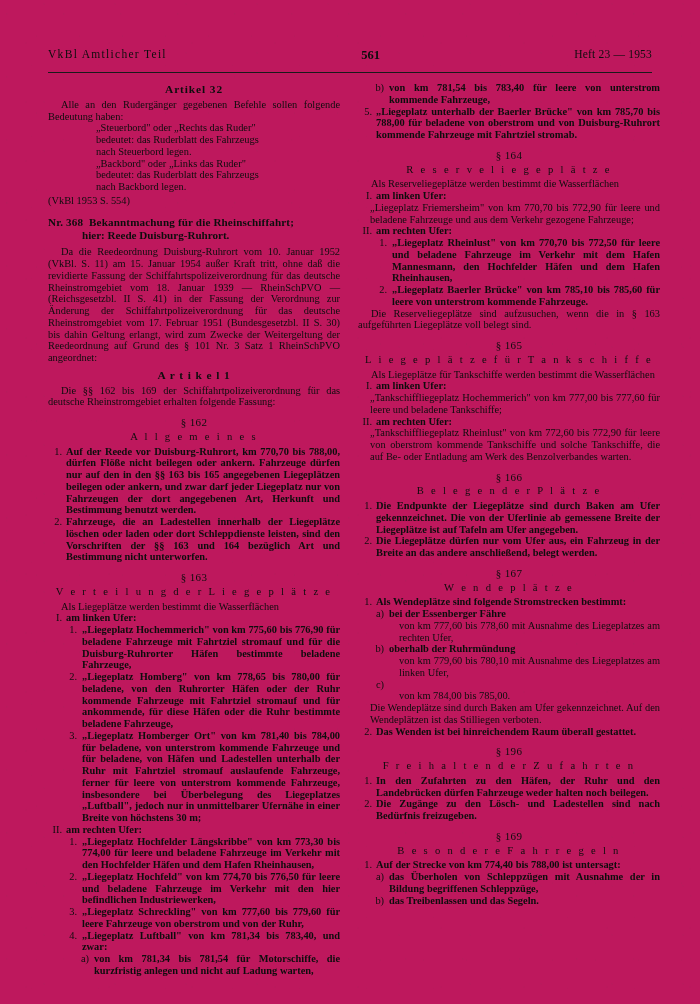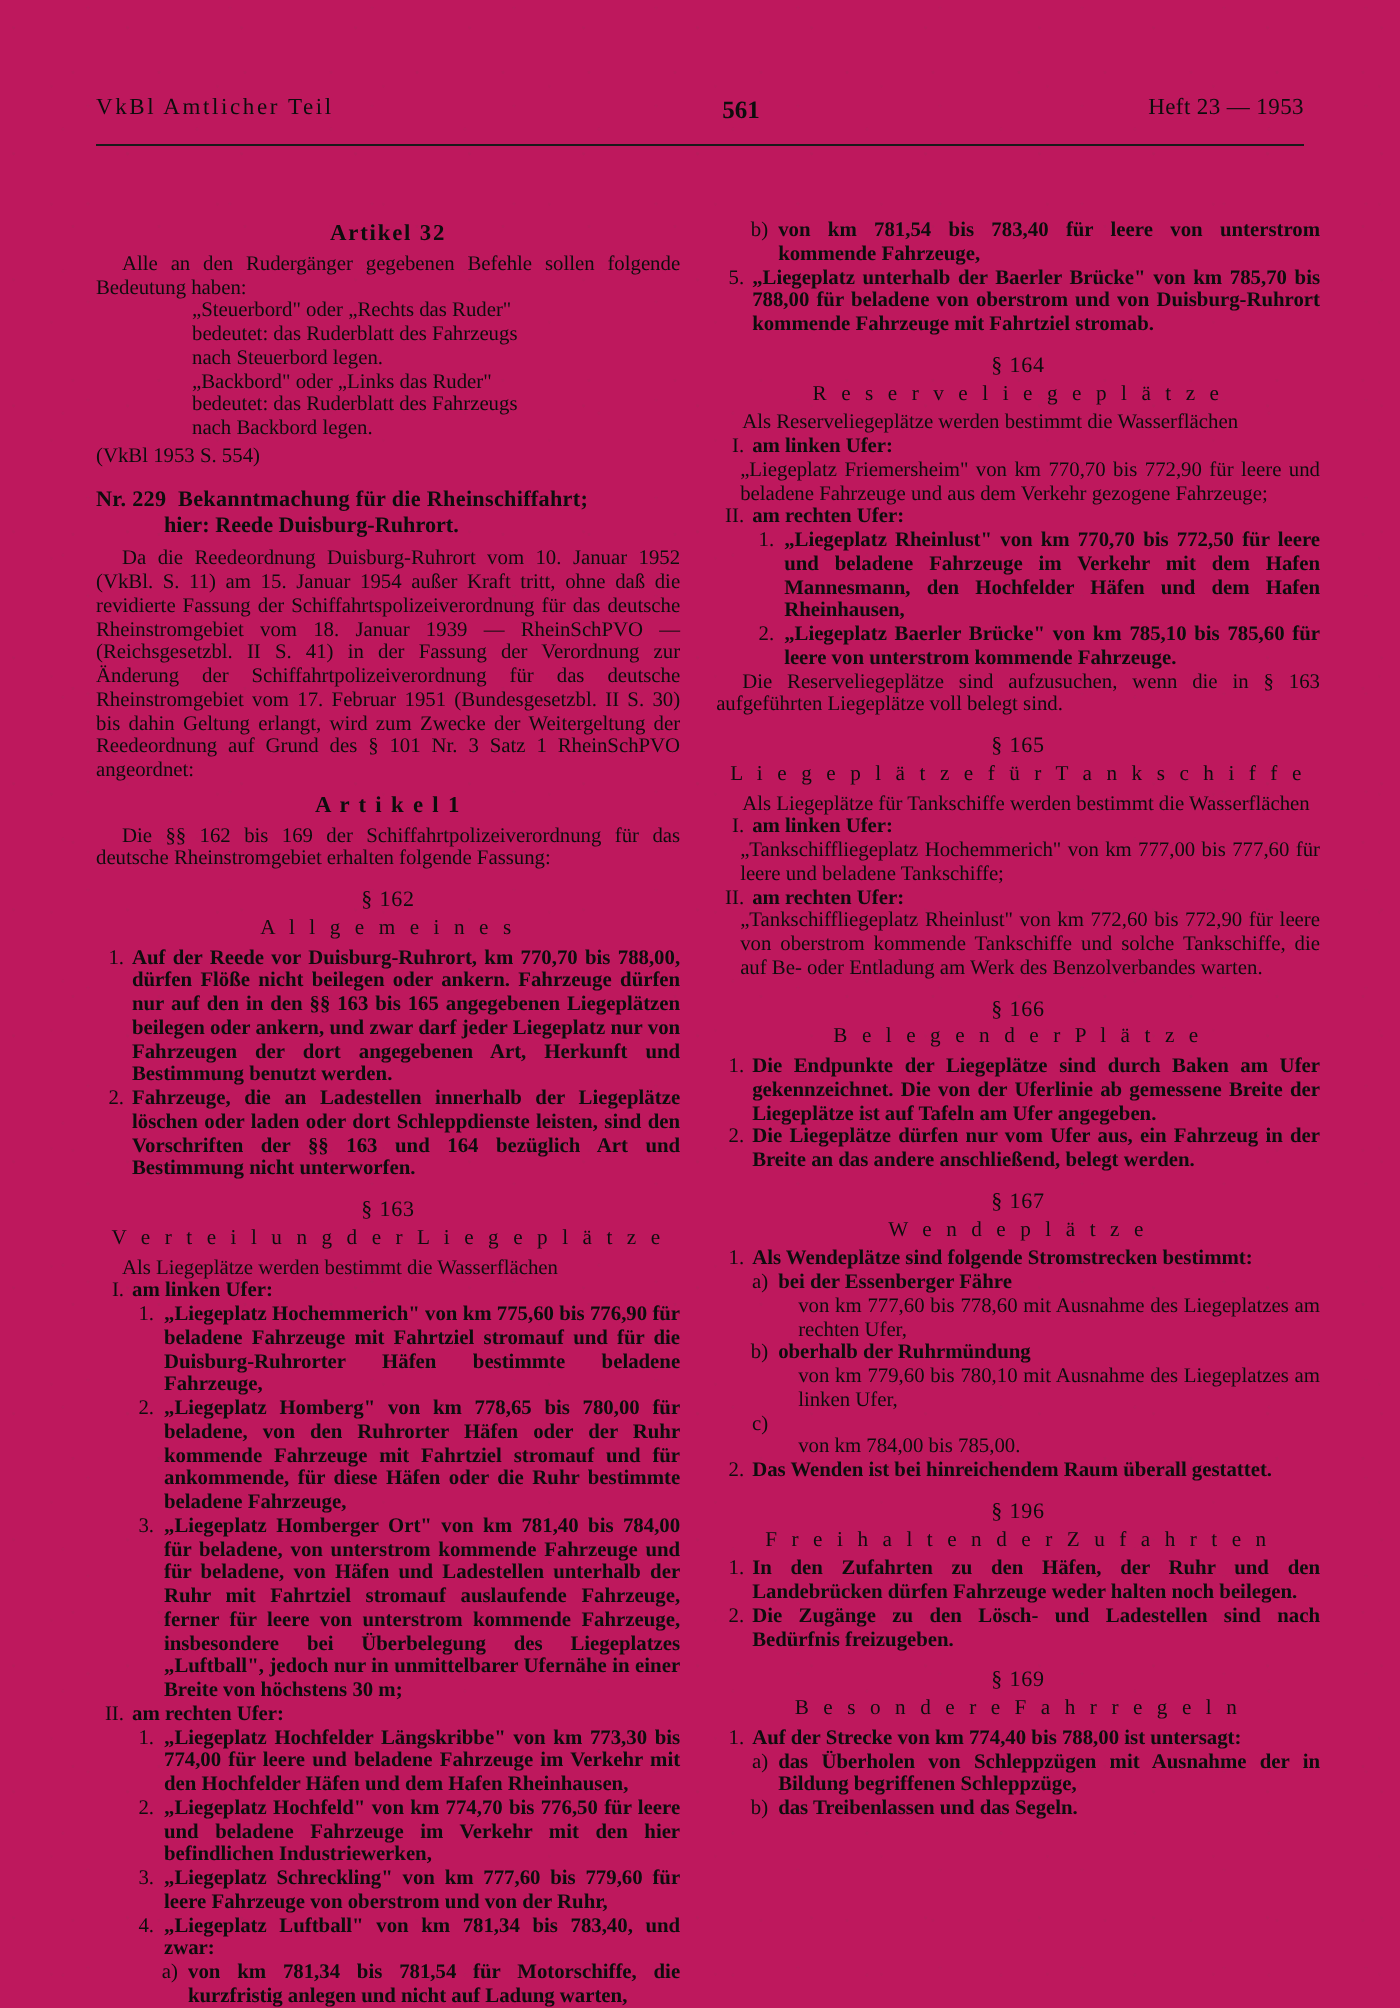--- a/index.html
+++ b/index.html
@@ -57,21 +57,20 @@
     gap: 18px;
   }
   .col {
     width: 296px;
     font-size: 10.4px;
     line-height: 11.75px;
     text-align: justify;
     text-justify: inter-word;
     -webkit-hyphens: none;
     hyphens: none;
-    margin-top: 28px;
   }
   .col.right { width: 306px; }
 
   .hd-article {
     text-align: center;
     font-weight: bold;
     font-size: 11.4px;
     letter-spacing: 0.9px;
     margin: 2px 0 3px 0;
   }
@@ -166,21 +165,21 @@
         <div>„Steuerbord" oder „Rechts das Ruder"</div>
         <div>bedeutet: das Ruderblatt des Fahrzeugs</div>
         <div>nach Steuerbord legen.</div>
         <div>„Backbord" oder „Links das Ruder"</div>
         <div>bedeutet: das Ruderblatt des Fahrzeugs</div>
         <div>nach Backbord legen.</div>
       </div>
       <div class="src">(VkBl 1953 S. 554)</div>
 
       <div class="title-block">
-        <span class="l1"><span>Nr. 229</span>&nbsp;&nbsp;<span>Bekanntmachung für die Rheinschiffahrt;</span></span>
+        <span class="l1"><span>Nr. 368</span>&nbsp;&nbsp;<span>Bekanntmachung für die Rheinschiffahrt;</span></span>
         <span class="l2">hier: Reede Duisburg-Ruhrort.</span>
       </div>
 
       <div class="gap4"></div>
       <div class="p">Da die Reedeordnung Duisburg-Ruhrort vom 10. Januar 1952 (VkBl. S. 11) am 15. Januar 1954 außer Kraft tritt, ohne daß die revidierte Fassung der Schiffahrtspolizeiverordnung für das deutsche Rheinstromgebiet vom 18. Januar 1939 — RheinSchPVO — (Reichsgesetzbl. II S. 41) in der Fassung der Verordnung zur Änderung der Schiffahrtpolizeiverordnung für das deutsche Rheinstromgebiet vom 17. Februar 1951 (Bundesgesetzbl. II S. 30) bis dahin Geltung erlangt, wird zum Zwecke der Weitergeltung der Reedeordnung auf Grund des § 101 Nr. 3 Satz 1 RheinSchPVO angeordnet:</div>
 
       <div class="gap4"></div>
       <div class="hd-article">A r t i k e l 1</div>
       <div class="p">Die §§ 162 bis 169 der Schiffahrtpolizeiverordnung für das deutsche Rheinstromgebiet erhalten folgende Fassung:</div>
 
@@ -319,20 +318,21 @@
       <div class="sub-in">von km 777,60 bis 778,60 mit Ausnahme des Liegeplatzes am rechten Ufer,</div>
       <div class="item lvl-let2">
         <span class="mk">b)</span>
         <span class="tx">oberhalb der Ruhrmündung</span>
       </div>
       <div class="sub-in">von km 779,60 bis 780,10 mit Ausnahme des Liegeplatzes am linken Ufer,</div>
       <div class="item lvl-let2">
         <span class="mk">c)</span>
       </div>
       <div class="sub-in">von km 784,00 bis 785,00.</div>
+      <div class="hang">Die Wendeplätze sind durch Baken am Ufer gekennzeichnet. Auf den Wendeplätzen ist das Stilliegen verboten.</div>
       <div class="item lvl-num0">
         <span class="mk">2.</span>
         <span class="tx">Das Wenden ist bei hinreichendem Raum überall gestattet.</span>
       </div>
 
       <div class="hd-para">§ 196</div>
       <div class="hd-sec">F r e i h a l t e n d e r Z u f a h r t e n</div>
       <div class="item lvl-num0">
         <span class="mk">1.</span>
         <span class="tx">In den Zufahrten zu den Häfen, der Ruhr und den Landebrücken dürfen Fahrzeuge weder halten noch beilegen.</span>

